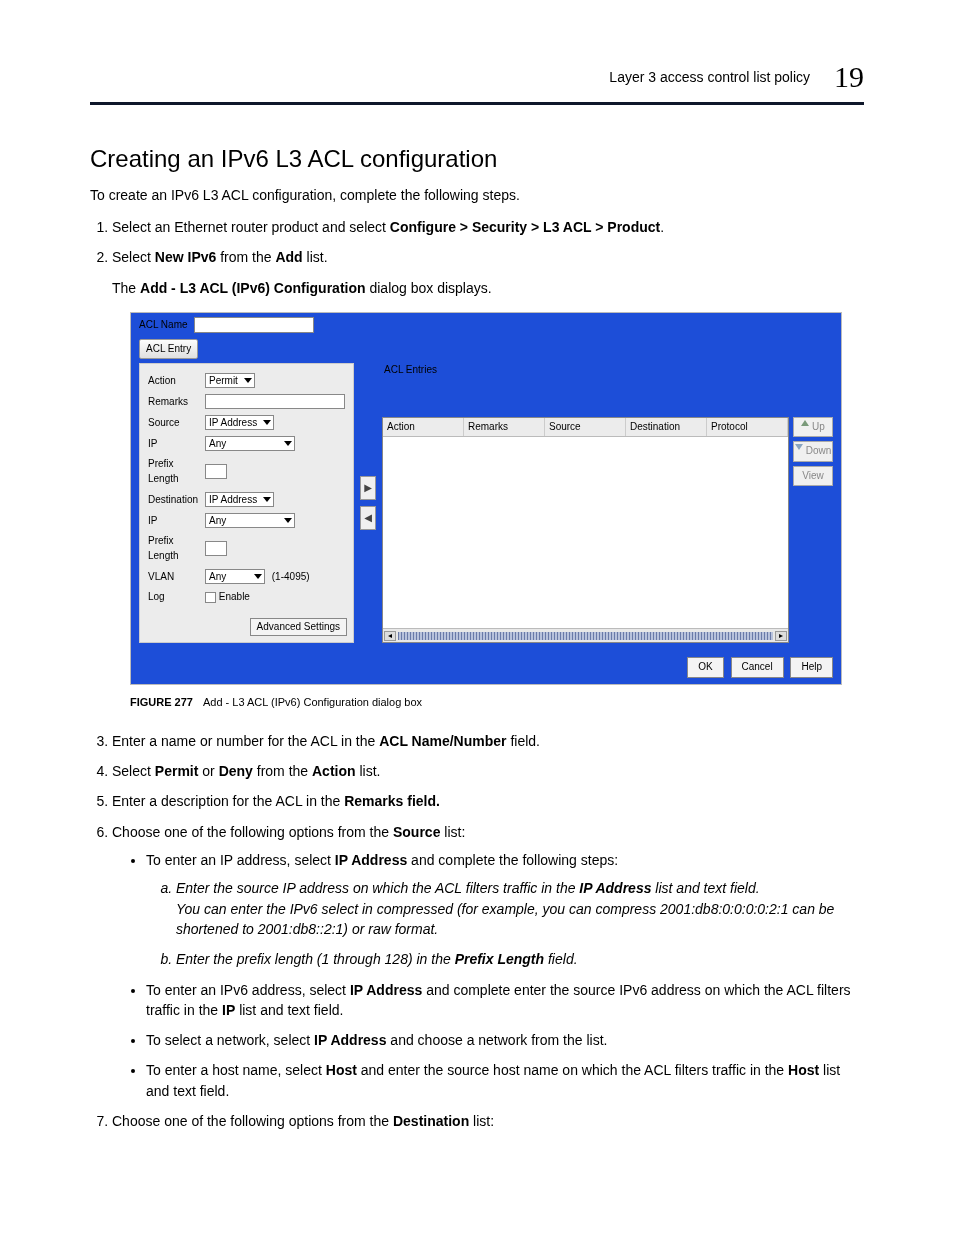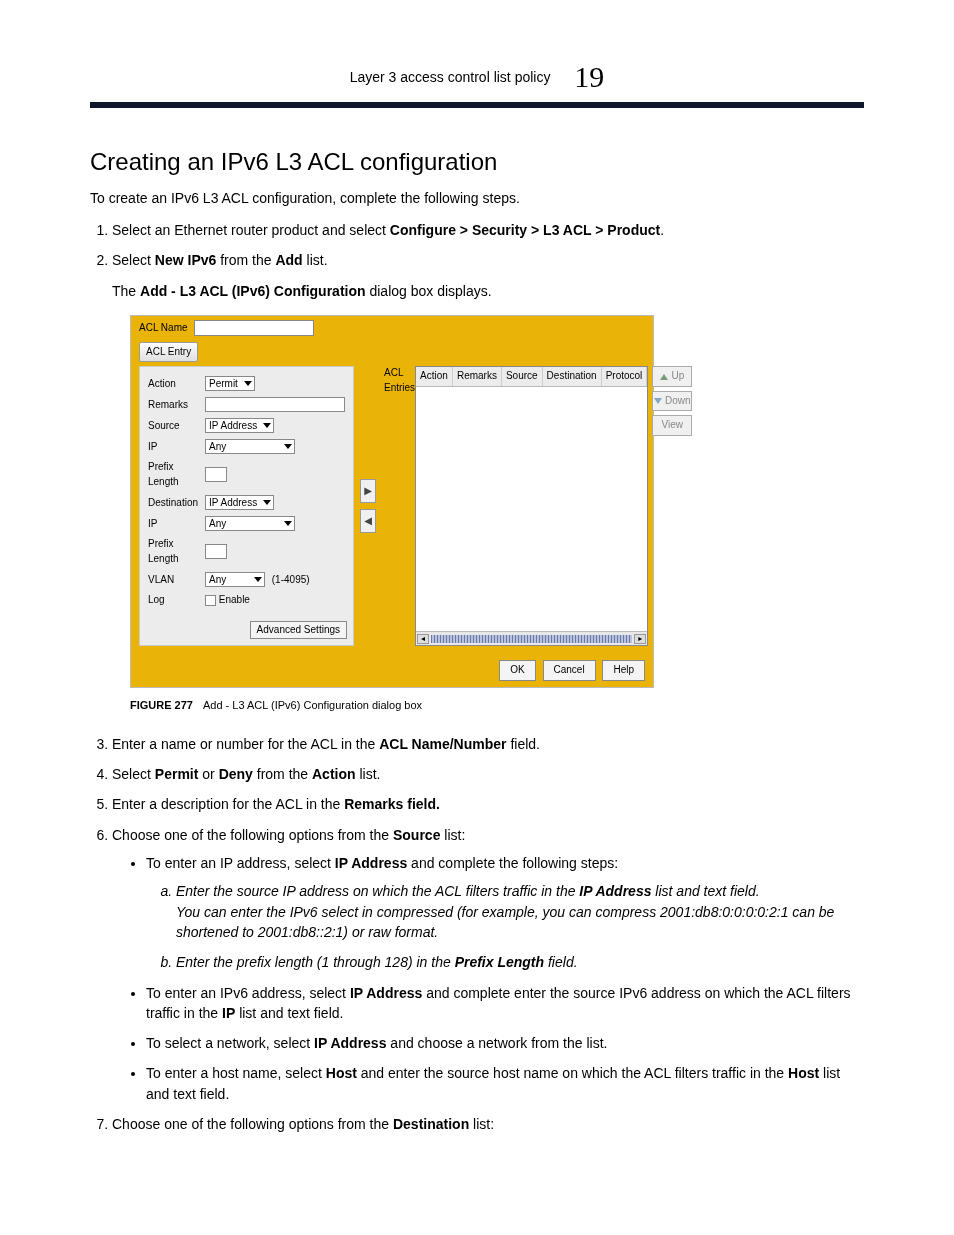--- a/index.html
+++ b/index.html
@@ -8,23 +8,23 @@
     font-family: Arial, Helvetica, sans-serif;
     font-size: 14px;
     color: #000;
     background: #fff;
   }
   .page {
     width: 954px;
     padding: 60px 90px 60px 90px;
   }
   .header-line {
-    text-align: center;
+    text-align: right;
     padding-bottom: 8px;
-    border-bottom: 6px solid #0f172a;
+    border-bottom: 3px solid #0f172a;
     margin-bottom: 40px;
   }
   .header-text {
     font-size: 14px;
     display: inline-block;
     vertical-align: middle;
     margin-right: 20px;
   }
   .header-num {
     font-size: 30px;
@@ -50,22 +50,22 @@
   }
   ol.steps > li > p {
     margin: 10px 0 0 0;
   }
   .bold { font-weight: bold; }
   .italic { font-style: italic; }
 
   
   .dialog-wrap { margin: 14px 0 6px 18px; }
   .dialog {
-    width: 524px;
-    background: #eab308;
+    width: 712px;
+    background: #1d4ed8;
     border: 1px solid #bbb;
     font-family: Tahoma, Arial, sans-serif;
     font-size: 10px;
     color: #000;
   }
   .dlg-row {
     display: flex;
     align-items: center;
     padding: 4px 8px;
     gap: 6px;
@@ -154,21 +154,22 @@
     display: flex;
     align-items: center;
     justify-content: center;
     font-size: 10px;
     color: #444;
   }
 
   .entries-panel {
     flex: 1;
     display: flex;
-    flex-direction: row;
+    flex-direction: column;
+    gap: 36px;
   }
   .entries-title { font-size: 10px; padding: 0 0 3px 2px; }
   .entries-body { flex: 1; display: flex; gap: 4px; }
   .entries-table {
     flex: 1;
     background: #fff;
     border: 1px solid #888;
     position: relative;
     display: flex;
     flex-direction: column;
@@ -214,21 +215,21 @@
     flex-direction: column;
     gap: 4px;
   }
   .side-btn {
     background: #f0f0f0;
     border: 1px solid #aaa;
     font-size: 10px;
     padding: 2px 16px;
     color: #888;
     display: flex;
-    align-items: center;
+    align-items: flex-start;
     gap: 3px;
     justify-content: center;
   }
   .tri-up {
     width: 0; height: 0;
     border-left: 4px solid transparent;
     border-right: 4px solid transparent;
     border-bottom: 6px solid #7a9a7a;
   }
   .tri-down {

